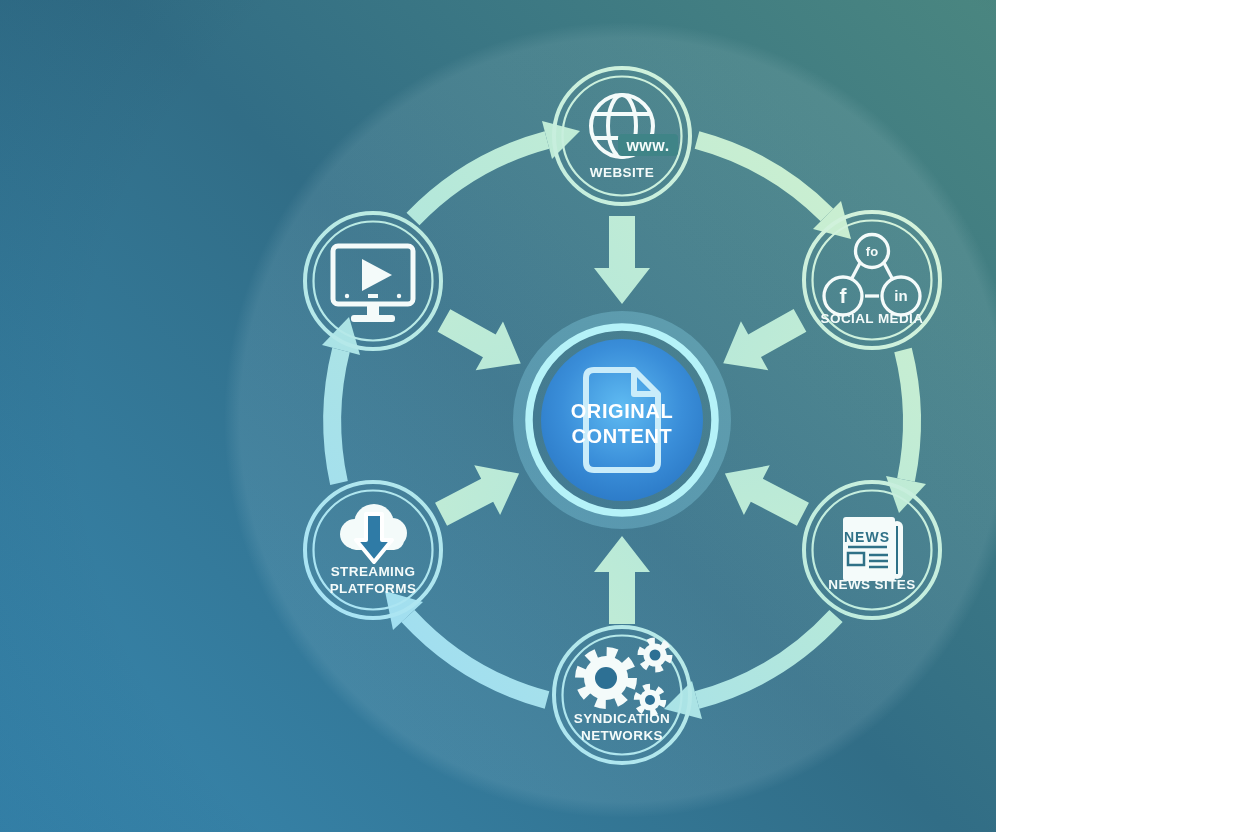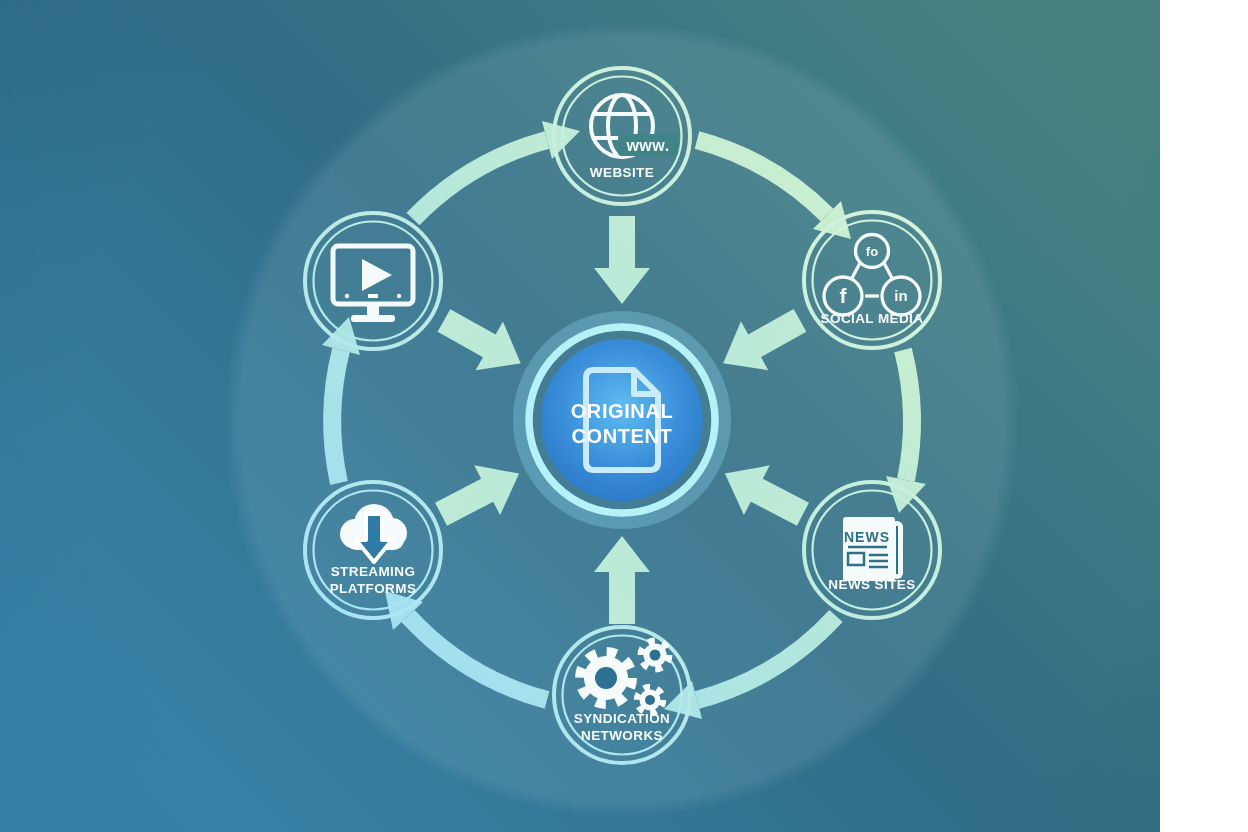--- a/index.html
+++ b/index.html
@@ -1,18 +1,18 @@
 <!DOCTYPE html>
 <html><head>
 <meta charset="utf-8">
 <style>
   html,body{margin:0;padding:0;}
   .canvas{
     position:relative;
-    width:1160px;height:832px;
+    width:996px;height:832px;
     overflow:hidden;
     background:
       radial-gradient(circle 398px at 622px 420px, rgba(223,244,246,0.10) 0 96%, rgba(223,244,246,0) 100%),
       radial-gradient(circle 980px at 622px 420px, rgba(0,0,0,0) 55%, rgba(8,42,64,0.20) 100%),
       linear-gradient(225deg, #4a8680 0%, #316d86 48%, #3787b0 100%);
     font-family:"Liberation Sans", sans-serif;
   }
   svg{position:absolute;left:0;top:0;}
   text{font-family:"Liberation Sans", sans-serif; font-weight:bold; fill:#f4fbfa;}
   .node-label{font-size:13.5px; letter-spacing:.4px; text-anchor:middle;}

